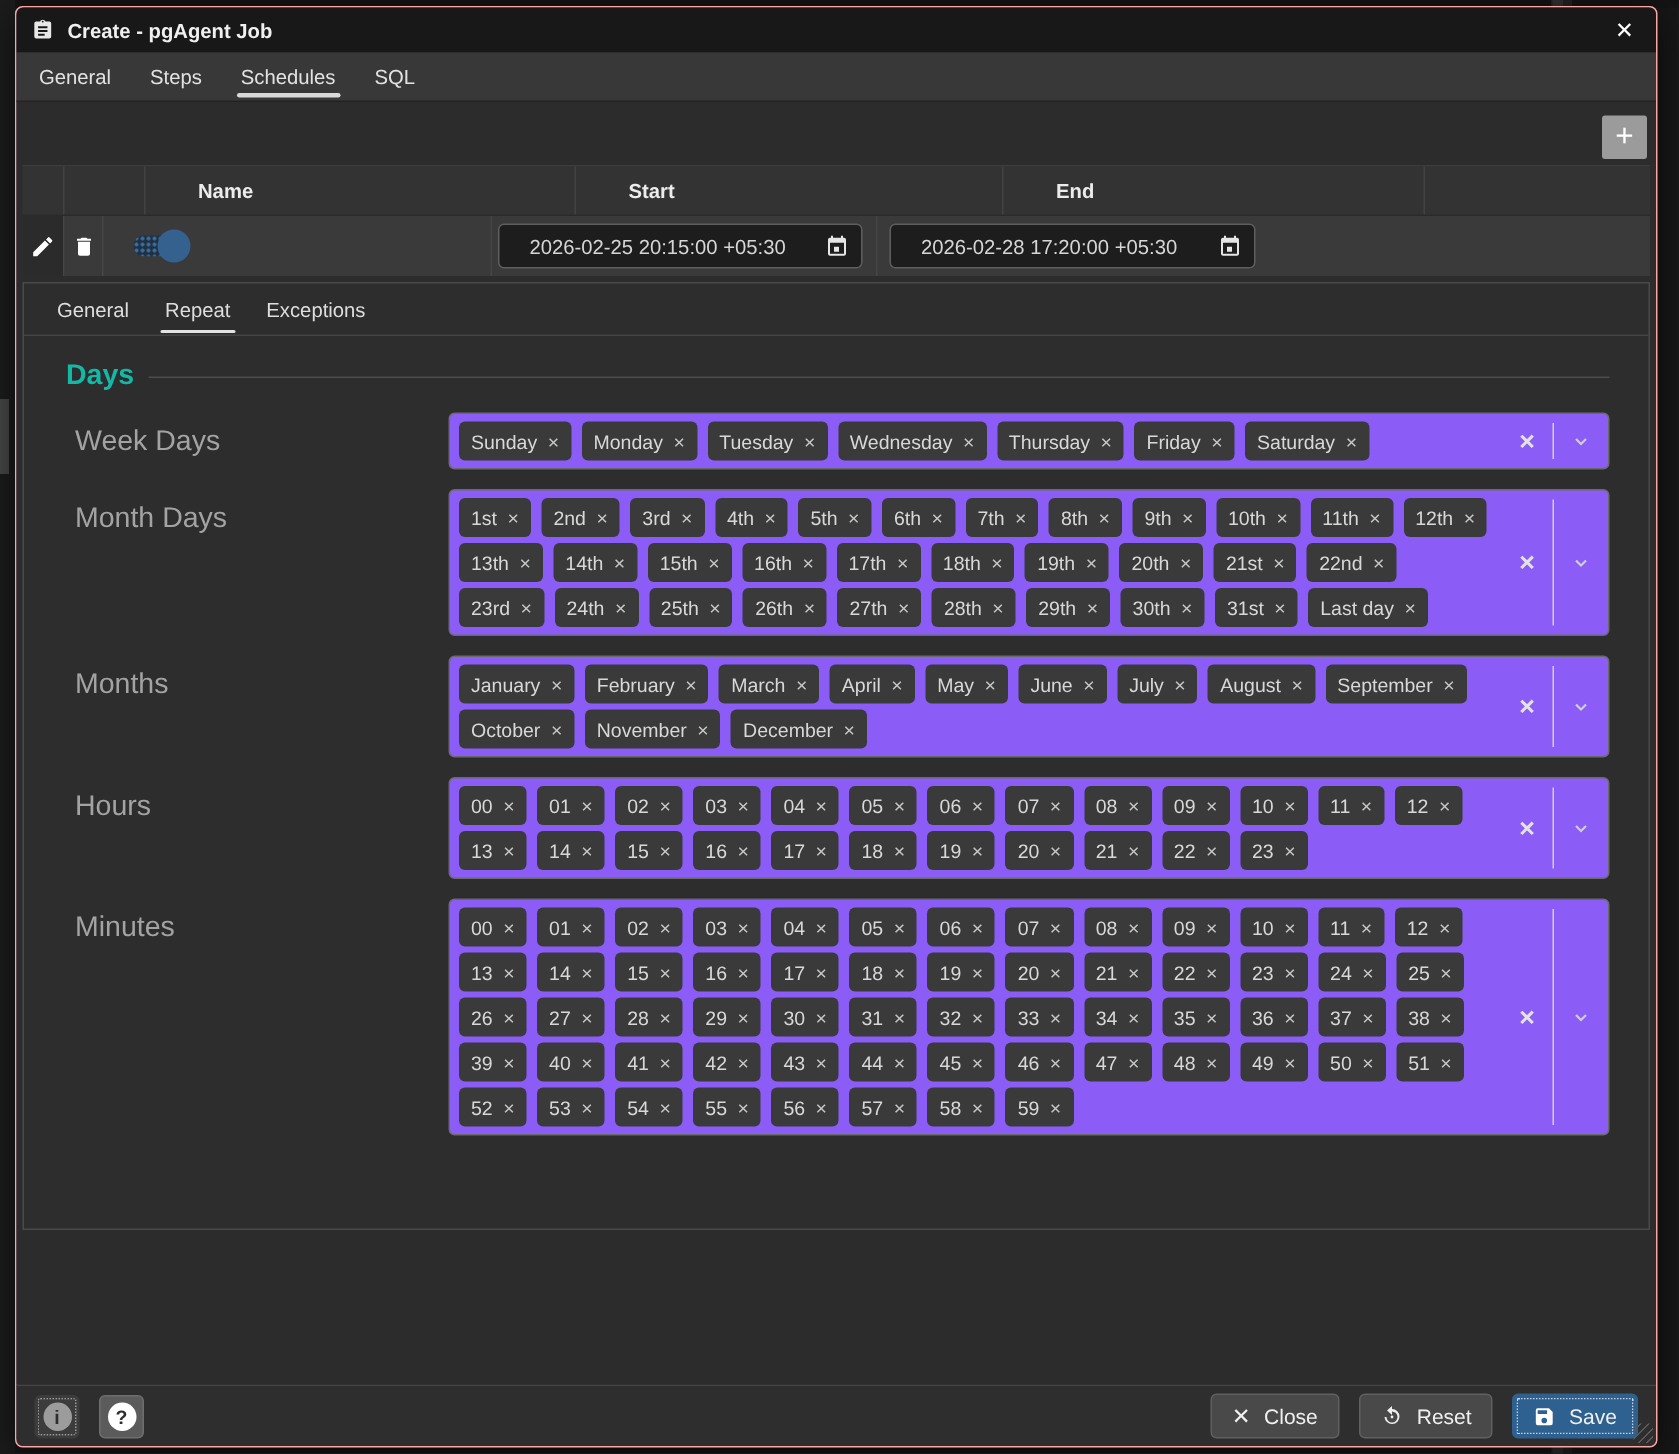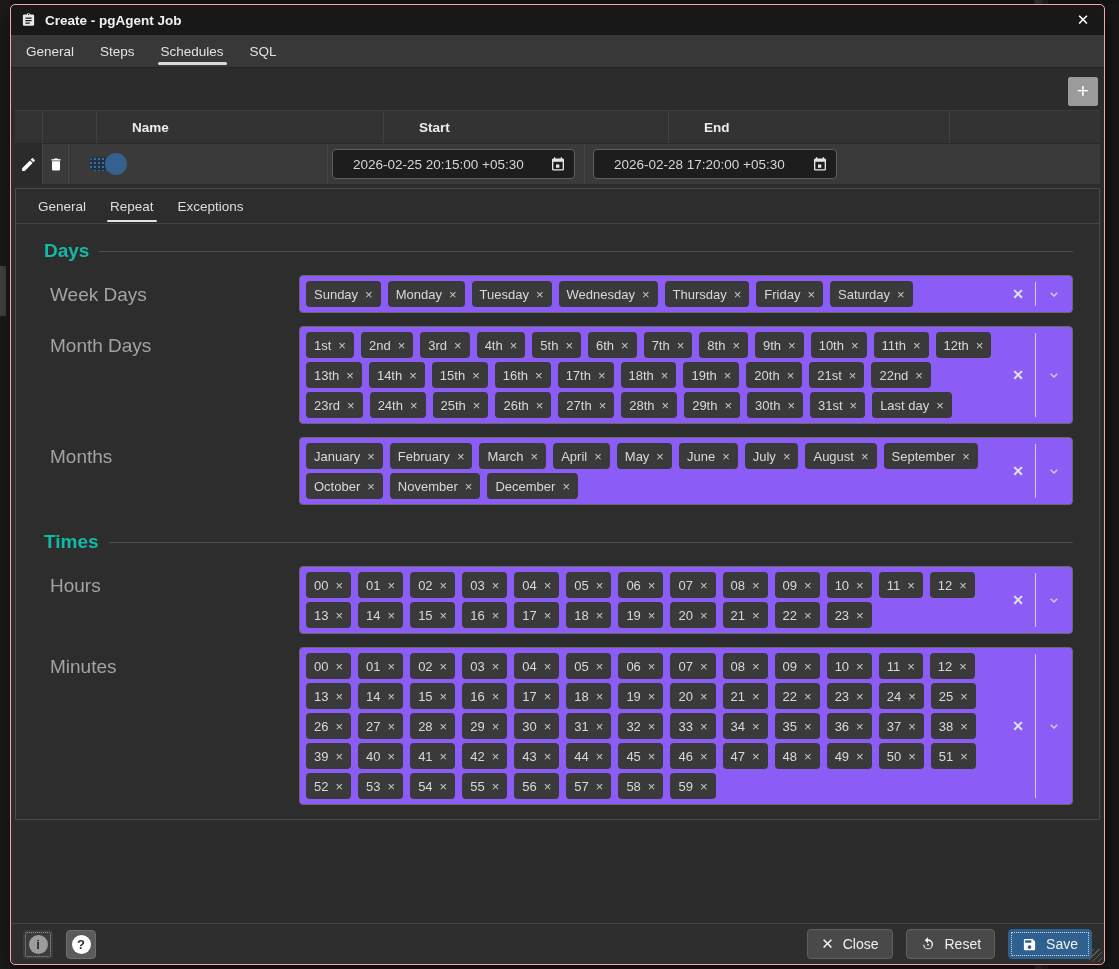--- a/index.html
+++ b/index.html
@@ -475,21 +475,20 @@
                 <span class="ms-sep"></span>
                 <span class="ms-chev">
                   <svg width="16" height="16" viewBox="0 0 24 24">
                       <path d="M7 10l5 5 5-5" stroke="#cfcfcf" stroke-width="2.2" fill="none"></path>
                     </svg>
                 </span>
               </div>
             </div>
           </div>
 
-          <div class="section-head" style="margin-top:26px">Times</div>
 
           <div class="field-row">
             <div class="field-label">Hours</div>
             <div class="multiselect">
               <div class="chips">
                   <div class="chip-row">
                     <span class="chip">
                       <span>00</span>
                       <span class="chip-x">×</span>
                     </span>

